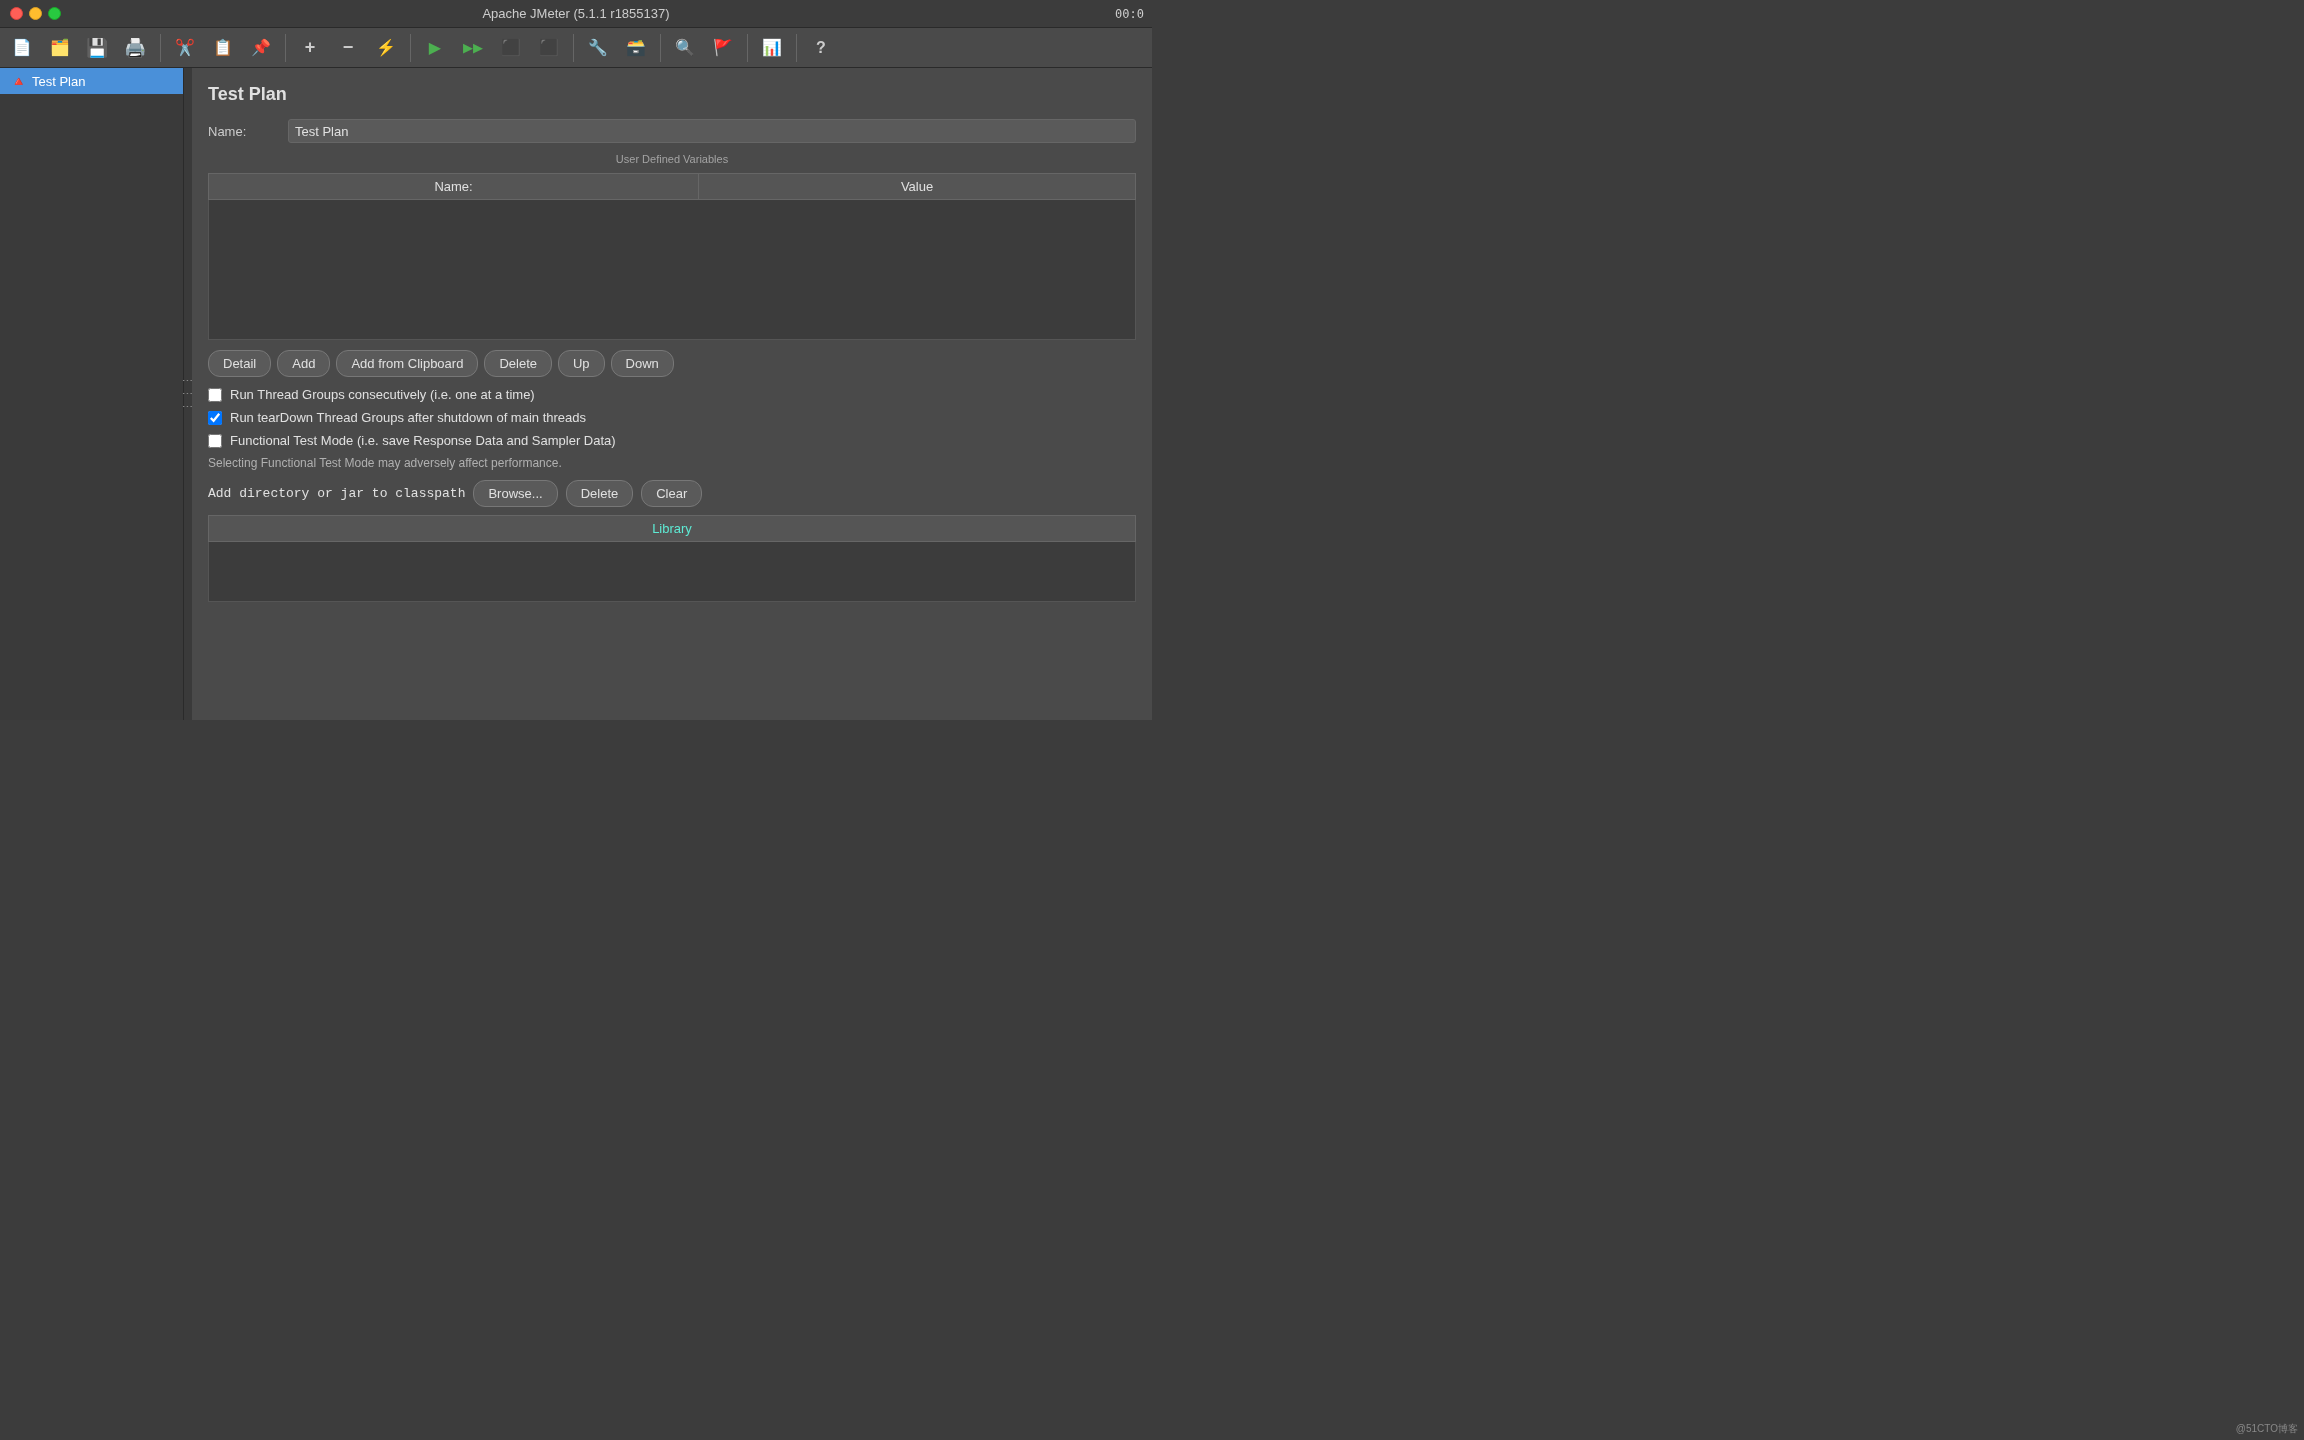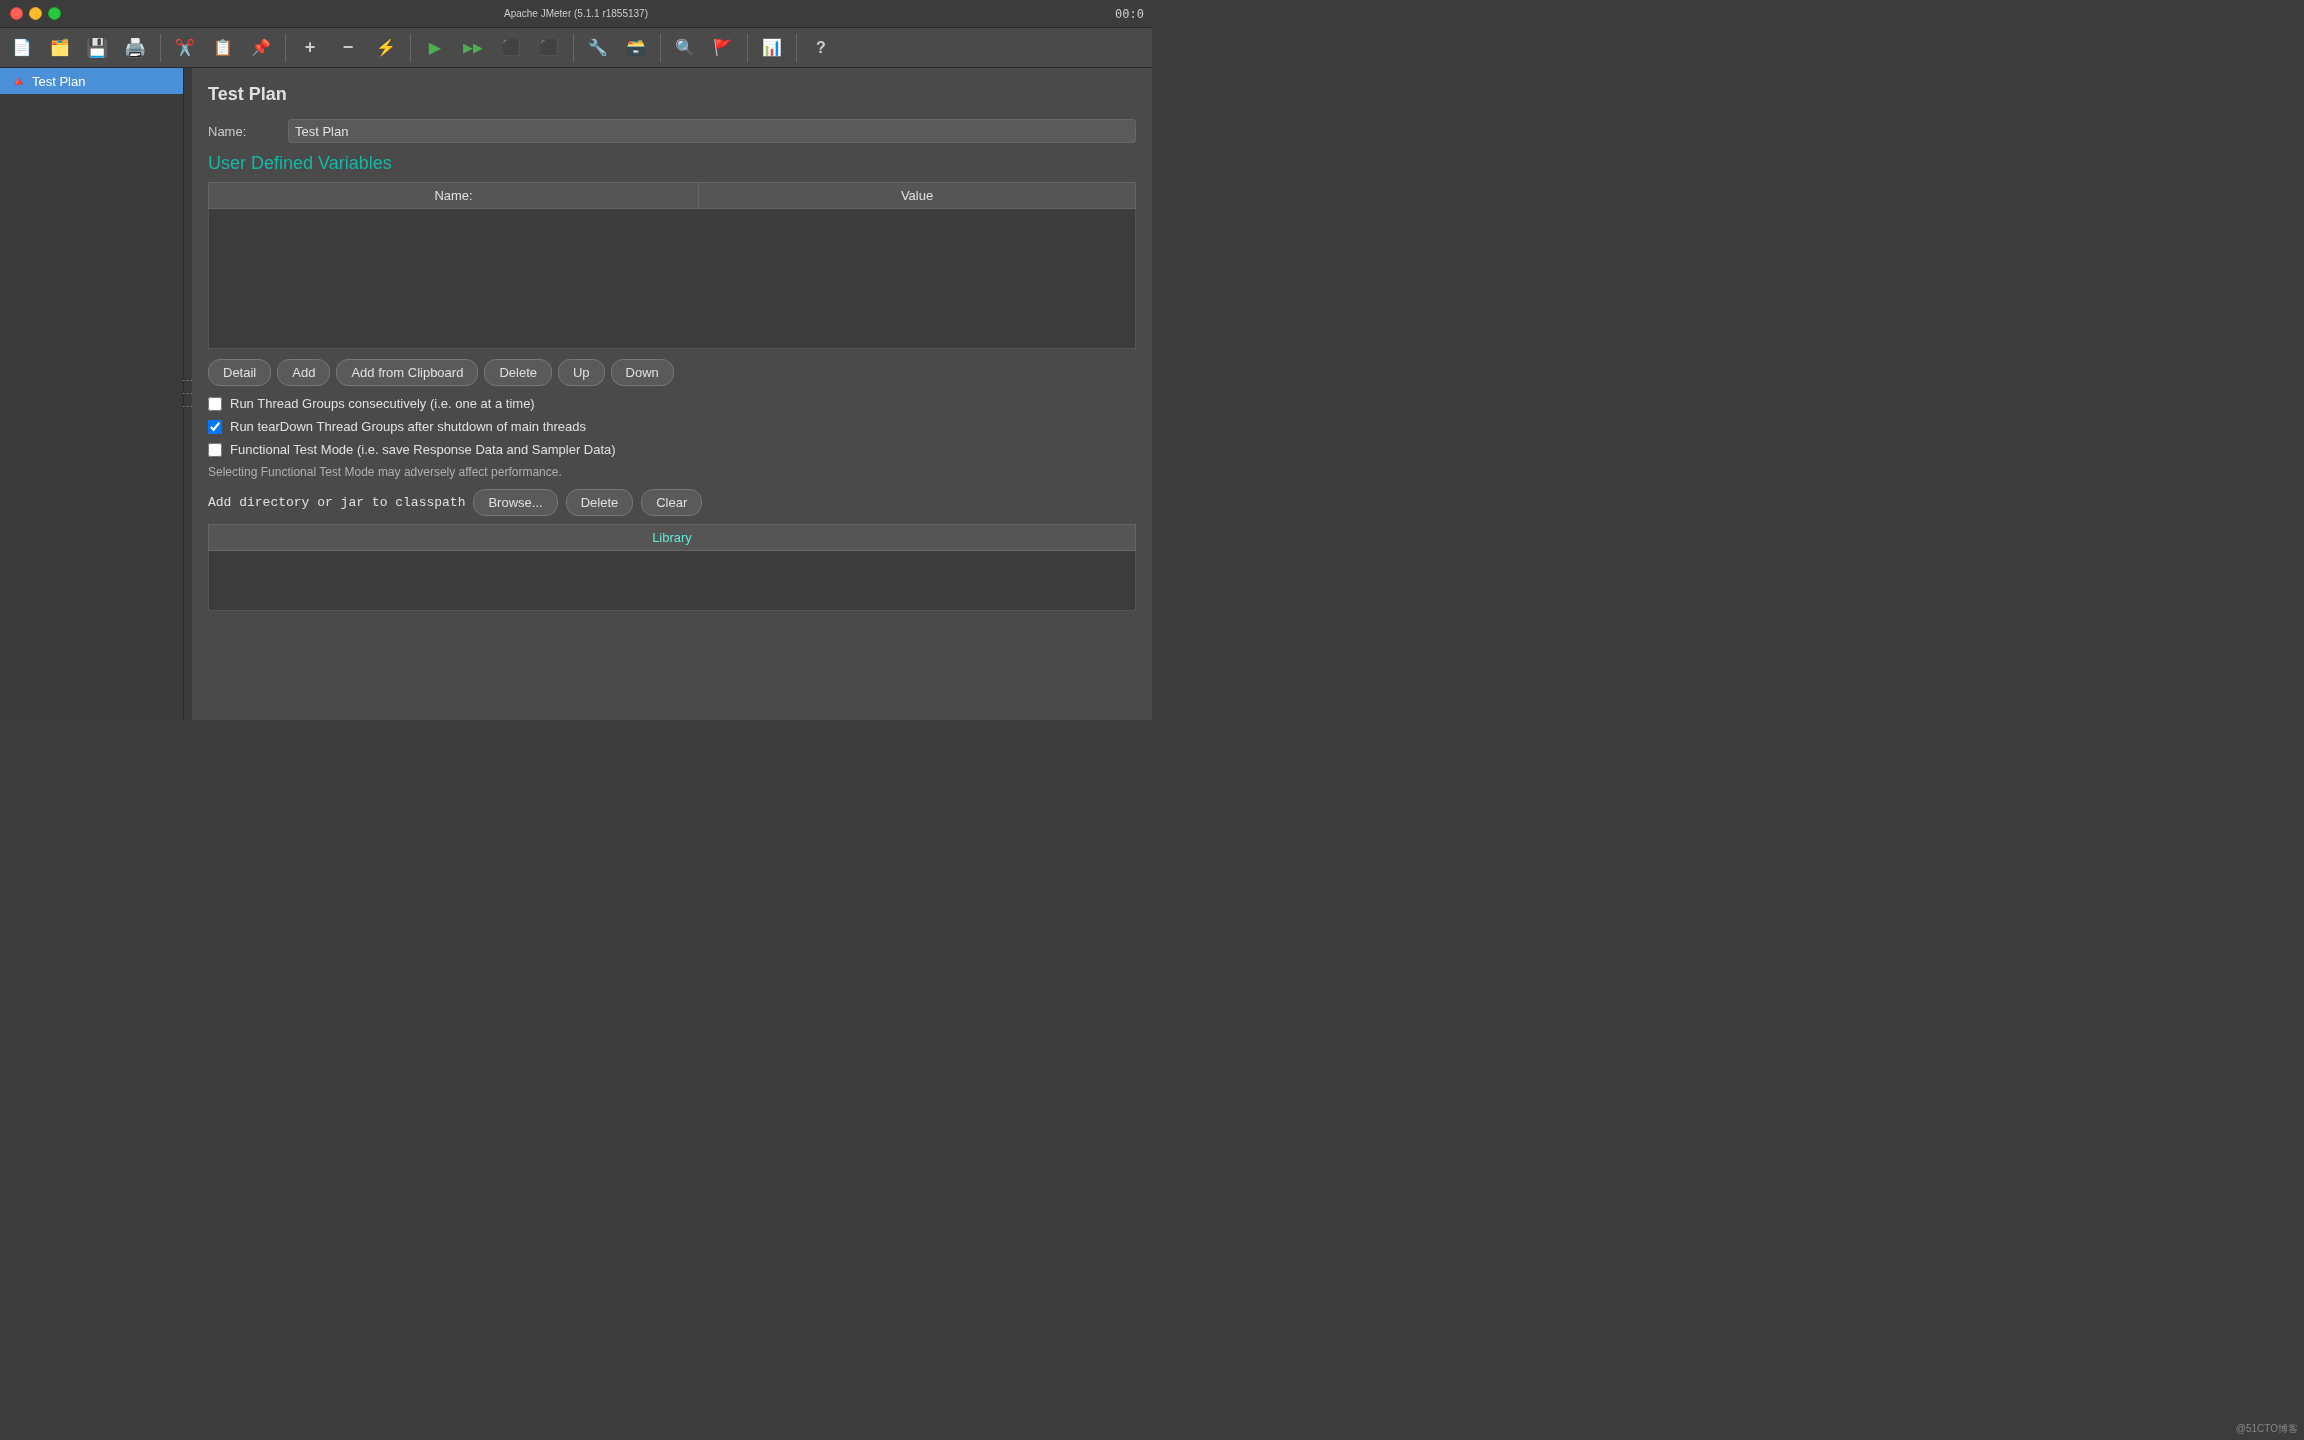--- a/index.html
+++ b/index.html
@@ -34,21 +34,21 @@
     .traffic-light {
       width: 13px;
       height: 13px;
       border-radius: 50%;
       cursor: pointer;
     }
     .tl-close { background: #ff5f57; border: 1px solid #e0443e; }
     .tl-min { background: #ffbd2e; border: 1px solid #dfa123; }
     .tl-max { background: #28c940; border: 1px solid #1aab29; }
     .title-text {
-      font-size: 10px;
+      font-size: 13px;
       color: #ccc;
       font-weight: 500;
     }
 
     
     .toolbar {
       background: #4a4a4a;
       height: 40px;
       display: flex;
       align-items: center;
@@ -153,23 +153,23 @@
       border: 1px solid #666;
       border-radius: 3px;
       color: #e0e0e0;
       padding: 0 6px;
       font-size: 13px;
       outline: none;
     }
 
     
     .section-title {
-      text-align: left;
-      color: #14b8a6;
-      font-size: 18px;
+      text-align: center;
+      color: #a3a3a3;
+      font-size: 11px;
       margin-bottom: 8px;
     }
     .variables-table {
       width: 100%;
       border-collapse: collapse;
       background: #3c3c3c;
       border: 1px solid #555;
     }
     .variables-table th {
       background: #555;

